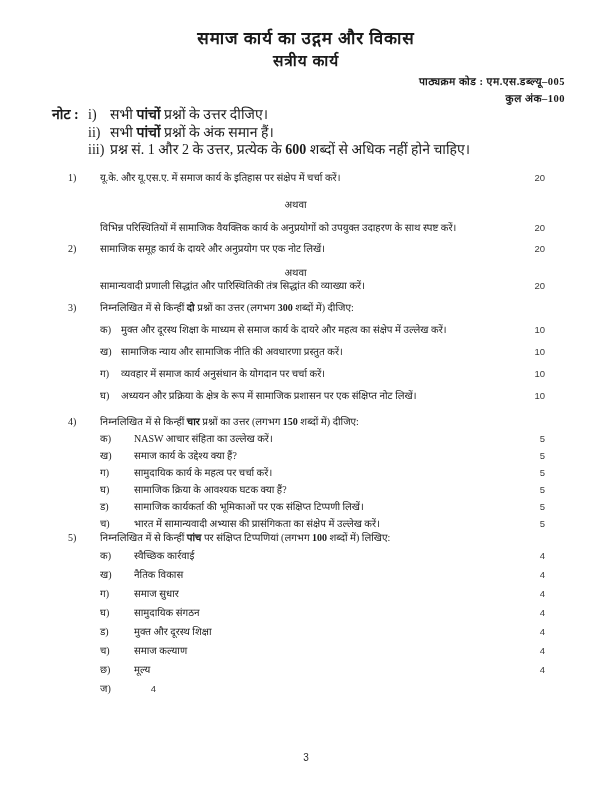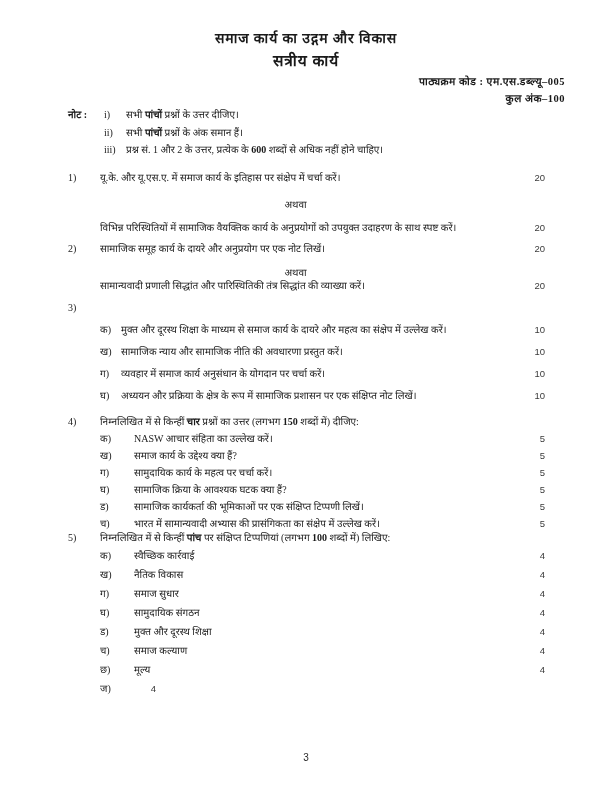--- a/index.html
+++ b/index.html
@@ -24,21 +24,21 @@
 
   
   .title-block {
     position: absolute;
     left: 0;
     top: 28px;
     width: 612px;
     text-align: center;
   }
   .title-main {
-    font-size: 14px;
+    font-size: 17px;
     font-weight: bold;
     letter-spacing: 0.9px;
     line-height: 21px;
     white-space: nowrap;
   }
   .title-sub {
     font-size: 15.5px;
     font-weight: bold;
     letter-spacing: 0.9px;
     line-height: 21px;
@@ -52,24 +52,24 @@
     text-align: right;
     font-size: 10.5px;
     font-weight: bold;
     letter-spacing: 0.5px;
     line-height: 17px;
   }
 
   
   .note-block {
     position: absolute;
-    left: 68px;
+    left: 52px;
     top: 106px;
     width: 490px;
-    font-size: 10px;
+    font-size: 14px;
     line-height: 17.5px;
   }
   .note-row {
     display: flex;
     align-items: flex-start;
   }
   .note-label {
     width: 36px;
     font-weight: bold;
     flex: none;
@@ -236,20 +236,21 @@
       <span class="q-marks">20</span>
     </div>
     <div class="alt-row" style="top:265px;">अथवा</div>
     <div class="p-row" style="top:278px;">
       <span class="p-text">सामान्यवादी प्रणाली सिद्धांत और पारिस्थितिकी तंत्र सिद्धांत की व्याख्या करें।</span>
       <span class="p-marks">20</span>
     </div>
 
     <div class="q-row" style="top:300px;">
       <span class="q-num">3)</span>
+      <span class="q-text"><span>निम्नलिखित में से किन्हीं </span><b>दो</b><span> प्रश्नों का उत्तर (लगभग </span><b>300</b><span> शब्दों में) दीजिए:</span></span>
       <span class="q-marks"></span>
     </div>
     <div class="s-row" style="top:322px;">
       <span class="s-pad" style="width:32px;"></span>
       <span class="s-letter" style="width:21px;">क)</span>
       <span class="s-text">मुक्त और दूरस्थ शिक्षा के माध्यम से समाज कार्य के दायरे और महत्व का संक्षेप में उल्लेख करें।</span>
       <span class="s-marks">10</span>
     </div>
     <div class="s-row" style="top:344px;">
       <span class="s-pad" style="width:32px;"></span>

